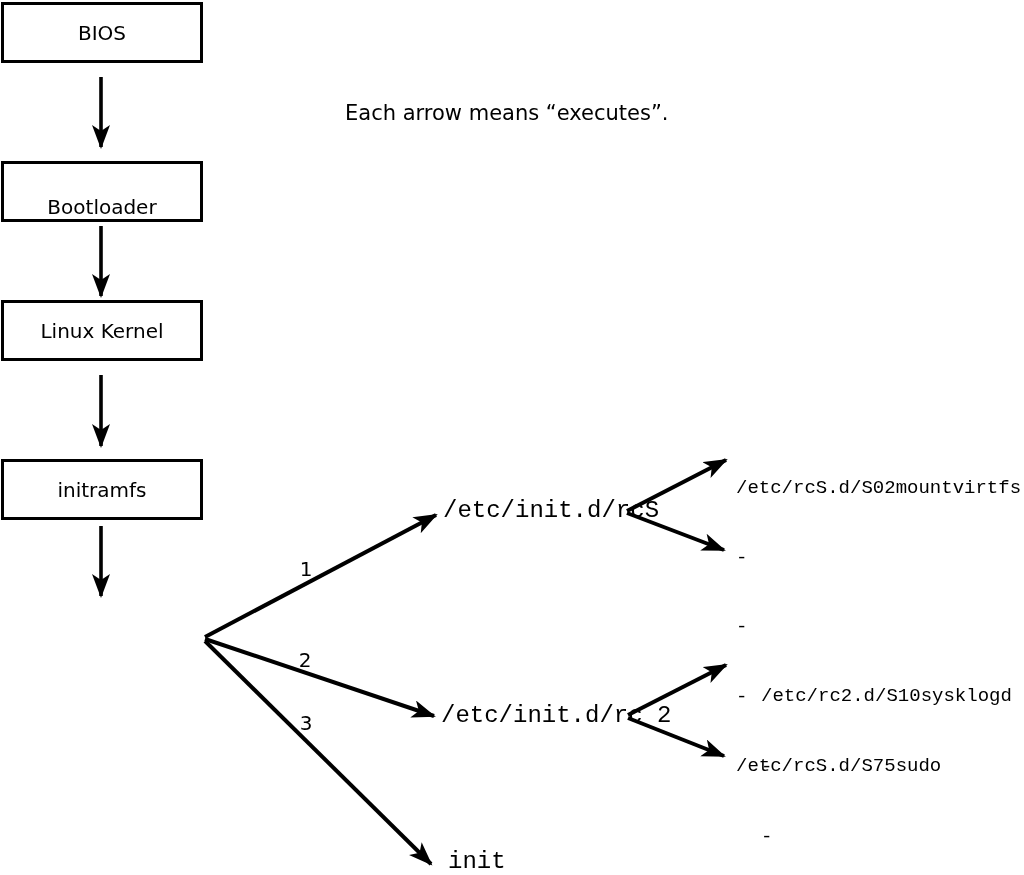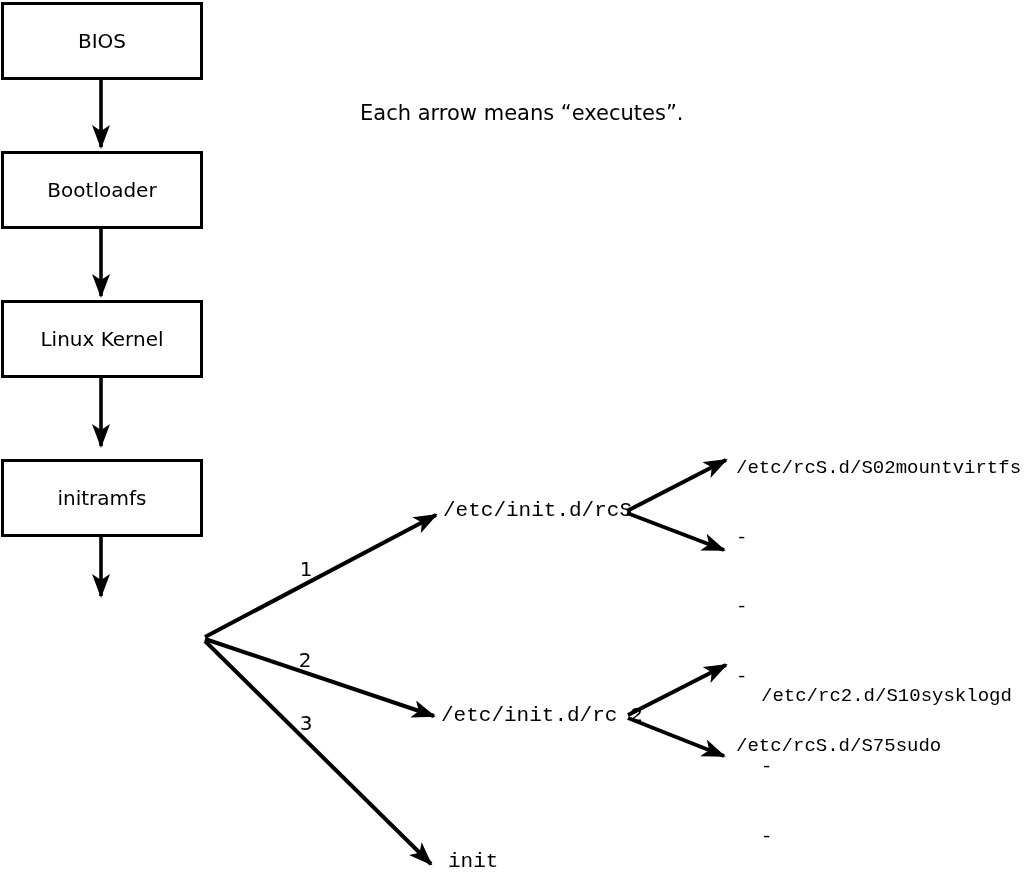--- a/index.html
+++ b/index.html
@@ -19,63 +19,63 @@
   #arrows {
     position: absolute;
     left: 0; top: 0;
     width: 1024px;
     height: 875px;
   }
   .box {
     position: absolute;
     left: 1px;
     width: 202px;
-    height: 78px;
+    height: 61px;
     box-sizing: border-box;
     border: 3px solid #000000;
     background: #ffffff;
     display: flex;
     align-items: center;
     justify-content: center;
     font-size: 20px;
     white-space: nowrap;
   }
   .box-bios       { top: 2px; }
-  .box-bootloader { top: 151px; }
+  .box-bootloader { top: 161px; align-items: flex-end; }
   .box-kernel     { top: 300px; text-align: center; }
   .box-initramfs  { top: 459px; }
   .box-init       { top: 601px; }
 
   .title {
     position: absolute;
-    left: 360px;
+    left: 345px;
     top: 101px;
     font-size: 21px;
     white-space: nowrap;
   }
 
   .mono {
     position: absolute;
     font-family: "Liberation Mono", "DejaVu Sans Mono", monospace;
-    font-size: 21px;
+    font-size: 24px;
     white-space: pre;
     line-height: 26px;
   }
   .label-rcs   { left: 443px; top: 498px; }
   .label-rc2   { left: 441px; top: 703px; }
   .label-getty { left: 448px; top: 849px; }
 
   .fan-col {
     position: absolute;
     left: 736px;
     font-family: "Liberation Mono", "DejaVu Sans Mono", monospace;
     font-size: 19px;
     white-space: pre;
   }
-  .fan-rcs { top: 412px; }
+  .fan-rcs { top: 432px; }
   .fan-rcs .fan-line { line-height: 25.5px; height: 25.5px; }
   .fan-rc2 { top: 639px; }
   .fan-rc2 .fan-line { line-height: 26.5px; height: 26.5px; margin-left: 25px; }
 
   .edge-num {
     position: absolute;
     font-size: 20px;
     transform: translate(-50%, -50%);
   }
   .num-1 { left: 306px; top: 569px; }

